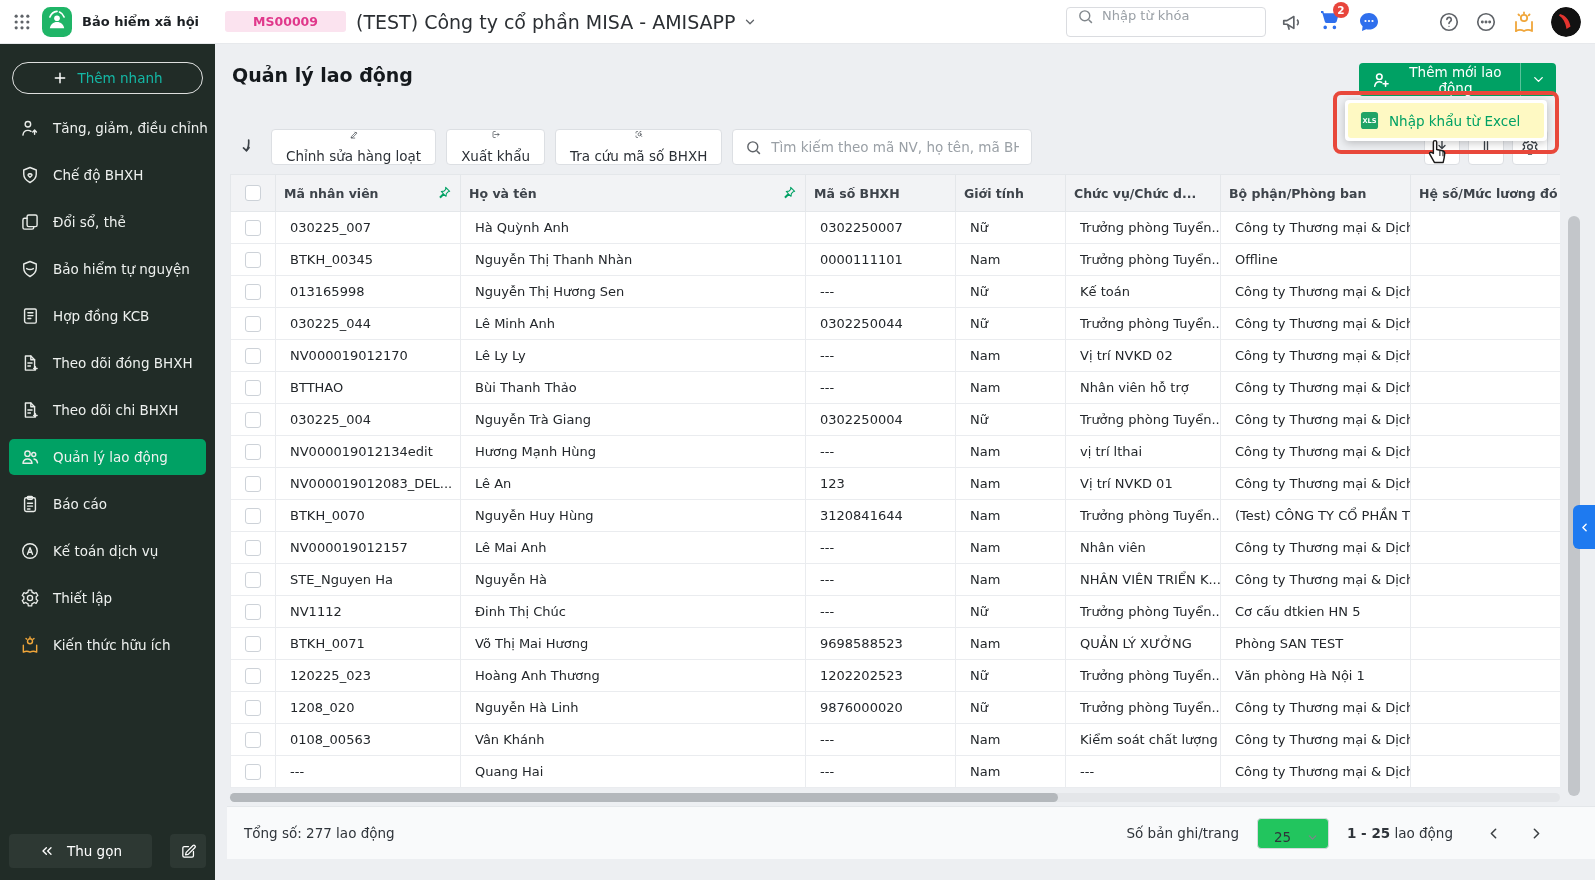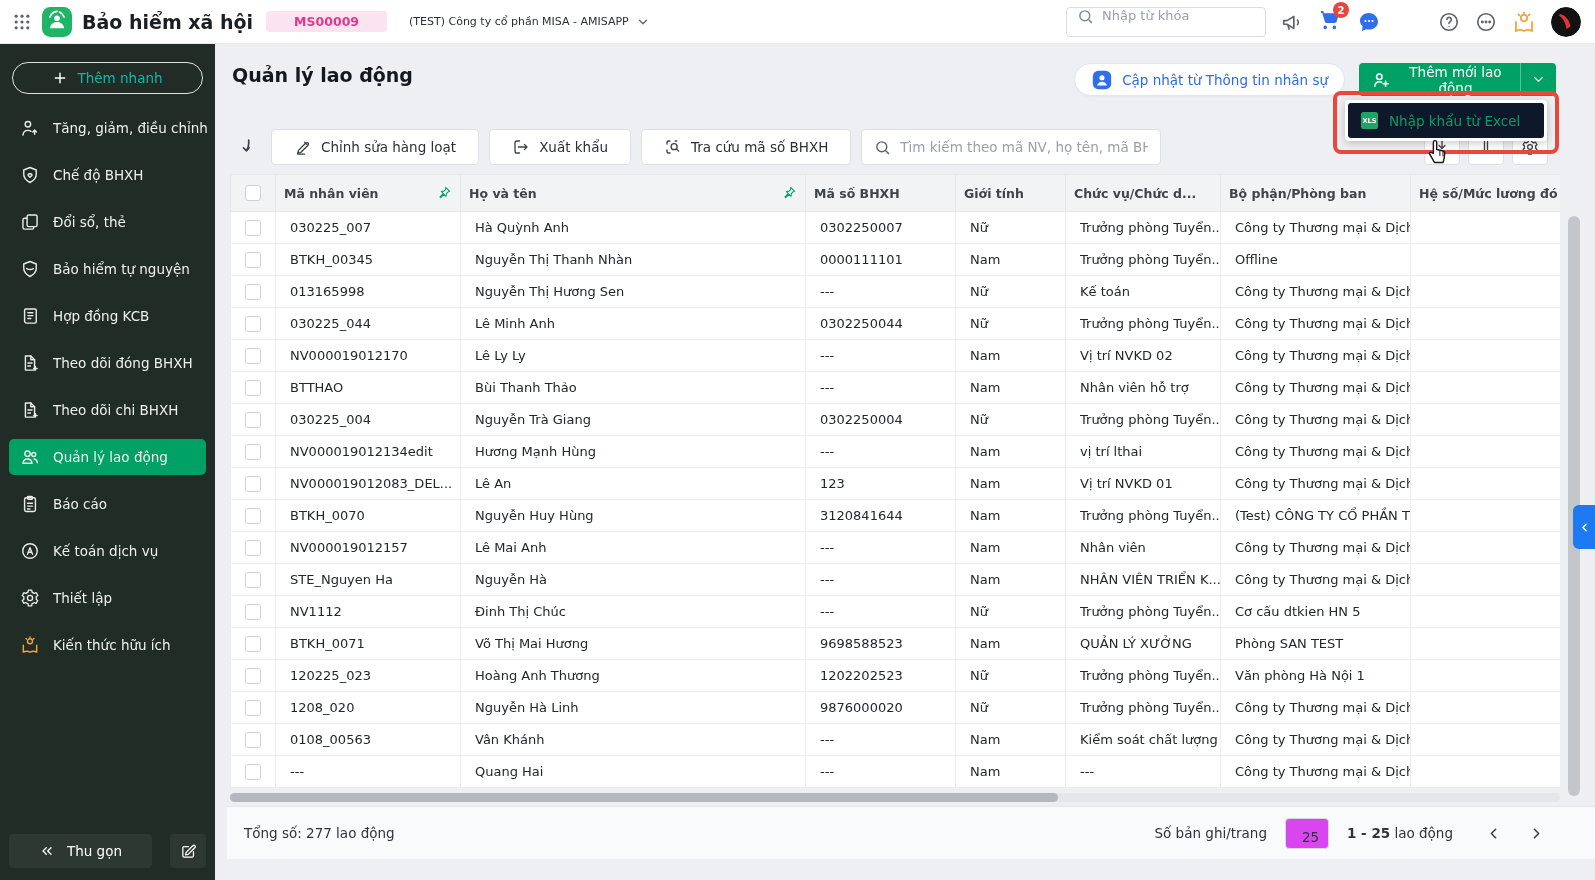--- a/index.html
+++ b/index.html
@@ -10,23 +10,23 @@
   }
   .app { position:relative; width:1595px; height:880px; }
 
   
   .topbar { position:absolute; top:0; left:0; right:0; height:44px; background:#fff;
     border-bottom:1px solid #e7e9ec; display:flex; align-items:center;
     justify-content:space-between; padding:0 14px 0 12px; z-index:20; }
   .tb-left { display:flex; align-items:center; gap:10px; }
   .icon-btn { background:none; border:none; display:flex; align-items:center; justify-content:center; cursor:pointer; color:#5f6368; }
   .logo { width:30px; height:30px; }
-  .app-title { font-weight:bold; font-size:19px; color:#1b1f23; margin-right:3px; }
+  .app-title { font-weight:bold; font-size:13px; color:#1b1f23; margin-right:16px; }
   .badge-pink { background:#fbe3ef; color:#e0388b; font-weight:bold; font-size:12.5px; padding:3px 28px; border-radius:3px; }
-  .company { display:flex; align-items:center; gap:7px; font-size:11px; color:#2b2f33; cursor:pointer; margin-left:12px; }
+  .company { display:flex; align-items:center; gap:7px; font-size:19px; color:#2b2f33; cursor:pointer; margin-left:0; }
   .tb-right { display:flex; align-items:center; gap:15px; }
   .g-search { width:200px; height:30px; border:1px solid #dadce0; border-radius:4px;
     display:flex; align-items:flex-start; gap:8px; padding:0 10px; }
   .g-search input { border:none; outline:none; width:140px; font-size:13px; color:#333; font-family:inherit; }
   .g-search input::placeholder { color:#9aa0a6; }
   .cart-wrap { position:relative; }
   .cart-badge { position:absolute; top:-6px; right:-7px; background:#e8453c; color:#fff;
     font-size:10.5px; font-weight:bold; min-width:16px; height:16px; border-radius:8px;
     display:flex; align-items:center; justify-content:center; padding:0 4px; }
   .help-gap { margin-left:42px; }
@@ -61,22 +61,22 @@
     display:flex; align-items:center; font-size:13.5px; cursor:pointer; font-family:inherit; padding:0; }
   .btn-add .lbl { flex:1; text-align:center; }
   .btn-add .chev { width:36px; display:flex; align-items:center; justify-content:center;
     border-left:1px solid rgba(255,255,255,.35); height:100%; }
   .btn-add .pa-icon { display:flex; margin-left:12px; }
 
   .toolbar { position:absolute; top:85px; left:16px; height:36px; display:flex; gap:10px; align-items:center; }
   .tool-icon { width:30px; height:36px; display:flex; align-items:center; justify-content:center;
     color:#3c4248; background:none; border:none; cursor:pointer; }
   .tool-btn { height:36px; background:#fff; border:1px solid #dcdfe3; border-radius:4px;
-    display:flex; align-items:center; gap:9px; padding:0 22px; font-size:13.5px; color:#2b3036;
-    cursor:pointer; font-family:inherit; }
+    display:flex; align-items:center; gap:9px; padding:0 14px; font-size:13.5px; color:#2b3036;
+    cursor:pointer; font-family:inherit;flex-direction:column; }
   .tool-btn svg { color:#3c4248; }
   .tool-search { height:36px; width:300px; background:#fff; border:1px solid #dcdfe3; border-radius:4px;
     display:flex; align-items:center; gap:9px; padding:0 12px; }
   .tool-search input { border:none; outline:none; flex:1; font-size:13.5px; font-family:inherit; color:#333; }
   .tool-search input::placeholder { color:#9aa0a6; }
   .hidden-tools { position:absolute; top:85px; left:1209px; display:flex; gap:8px; z-index:5; }
   .hidden-tools .tbtn { width:36px; height:36px; background:#fff; border:1px solid #dcdfe3;
     border-radius:4px; display:flex; align-items:center; justify-content:center; color:#3c4248; cursor:pointer; }
 
   
@@ -95,30 +95,30 @@
   
   .hscroll-track { position:absolute; top:749px; left:15px; width:1330px; height:9px; background:#e4e6e9; border-radius:5px; }
   .hscroll-thumb { position:absolute; left:0; top:0; width:828px; height:9px; background:#b4b8bc; border-radius:5px; }
   .vscroll { position:absolute; top:216px; right:15px; width:12px; height:580px; background:#c3c6ca; border-radius:6px; z-index:6; }
 
   
   .table-footer { position:absolute; top:762px; left:12px; right:0; height:53px; background:#f9fafb;
     border-top:1px solid #e4e7ea; display:flex; align-items:center; justify-content:space-between;
     padding:0 46px 0 17px; font-size:13.5px; color:#2f343a; }
   .tf-right { display:flex; align-items:center; gap:18px; }
-  .per-page { width:44px; height:31px; border:1px solid #d6dadd; border-radius:4px; background:#d946ef;
+  .per-page { width:72px; height:31px; border:1px solid #d6dadd; border-radius:4px; background:#22c55e;
     display:flex; align-items:center; justify-content:space-between; padding:8px 9px 0 16px; cursor:pointer; }
   .range b { font-weight:bold; }
   .pg-btn { background:none; border:none; color:#3c4043; display:flex; cursor:pointer; padding:4px; }
   .pg-group { display:flex; gap:18px; margin-left:10px; }
 
   
   .dropdown { position:absolute; left:1345px; top:100px; width:202px; height:41px; background:#fff;
     border-radius:4px; box-shadow:0 2px 8px rgba(0,0,0,.22); z-index:30; padding:3px; }
-  .dropdown-item { height:35px; background:#0f172a; border-radius:3px; display:flex; align-items:center;
+  .dropdown-item { height:35px; background:#fef9c3; border-radius:3px; display:flex; align-items:center;
     gap:10px; padding:0 12px; color:#00a164; font-size:13.5px; cursor:pointer; }
   .red-box { position:absolute; left:1333px; top:91px; width:226px; height:63px;
     border:4px solid #e8483b; border-radius:8px; z-index:40; pointer-events:none; }
   .cursor { position:absolute; left:1424px; top:134px; z-index:50; pointer-events:none; }
 
   .right-tab { position:absolute; right:0; top:505px; width:22px; height:44px; background:#1e7af0;
     border-radius:6px 0 0 6px; display:flex; align-items:center; justify-content:center;
     color:#fff; z-index:15; cursor:pointer; }
 </style>
 </head>
@@ -358,28 +358,20 @@
             <path d="M18.4 3.6a2 2 0 012.8 2.8L11.5 16l-3.7.9.9-3.7z"></path>
           </svg>
       </button>
     </div>
   </aside>
 
   <main class="main">
     <h1 class="page-title">Quản lý lao động</h1>
 
     <div class="header-actions">
-      <button class="btn-update">
-        <svg width="22" height="22" viewBox="0 0 24 24">
-            <rect x="2" y="2" width="20" height="20" rx="6" fill="#2f6fed"></rect>
-            <circle cx="12" cy="9.5" r="2.8" fill="#fff"></circle>
-            <path d="M6.5 18c.8-2.7 3-4.2 5.5-4.2s4.7 1.5 5.5 4.2z" fill="#fff"></path>
-          </svg>
-        <span>Cập nhật từ Thông tin nhân sự</span>
-      </button>
       <button class="btn-add">
         <span class="pa-icon">
           <svg width="20" height="20" viewBox="0 0 24 24" fill="none" stroke="#fff" stroke-width="1.9" stroke-linecap="round" stroke-linejoin="round">
               <circle cx="10" cy="8" r="3.3"></circle>
               <path d="M4.5 19.5c.5-3.6 2.9-5.5 5.5-5.5 1 0 2 .2 2.8.8"></path>
               <path d="M17.5 13.5v6M14.5 16.5h6"></path>
             </svg>
         </span>
         <span class="lbl">Thêm mới lao động</span>
         <span class="chev">

